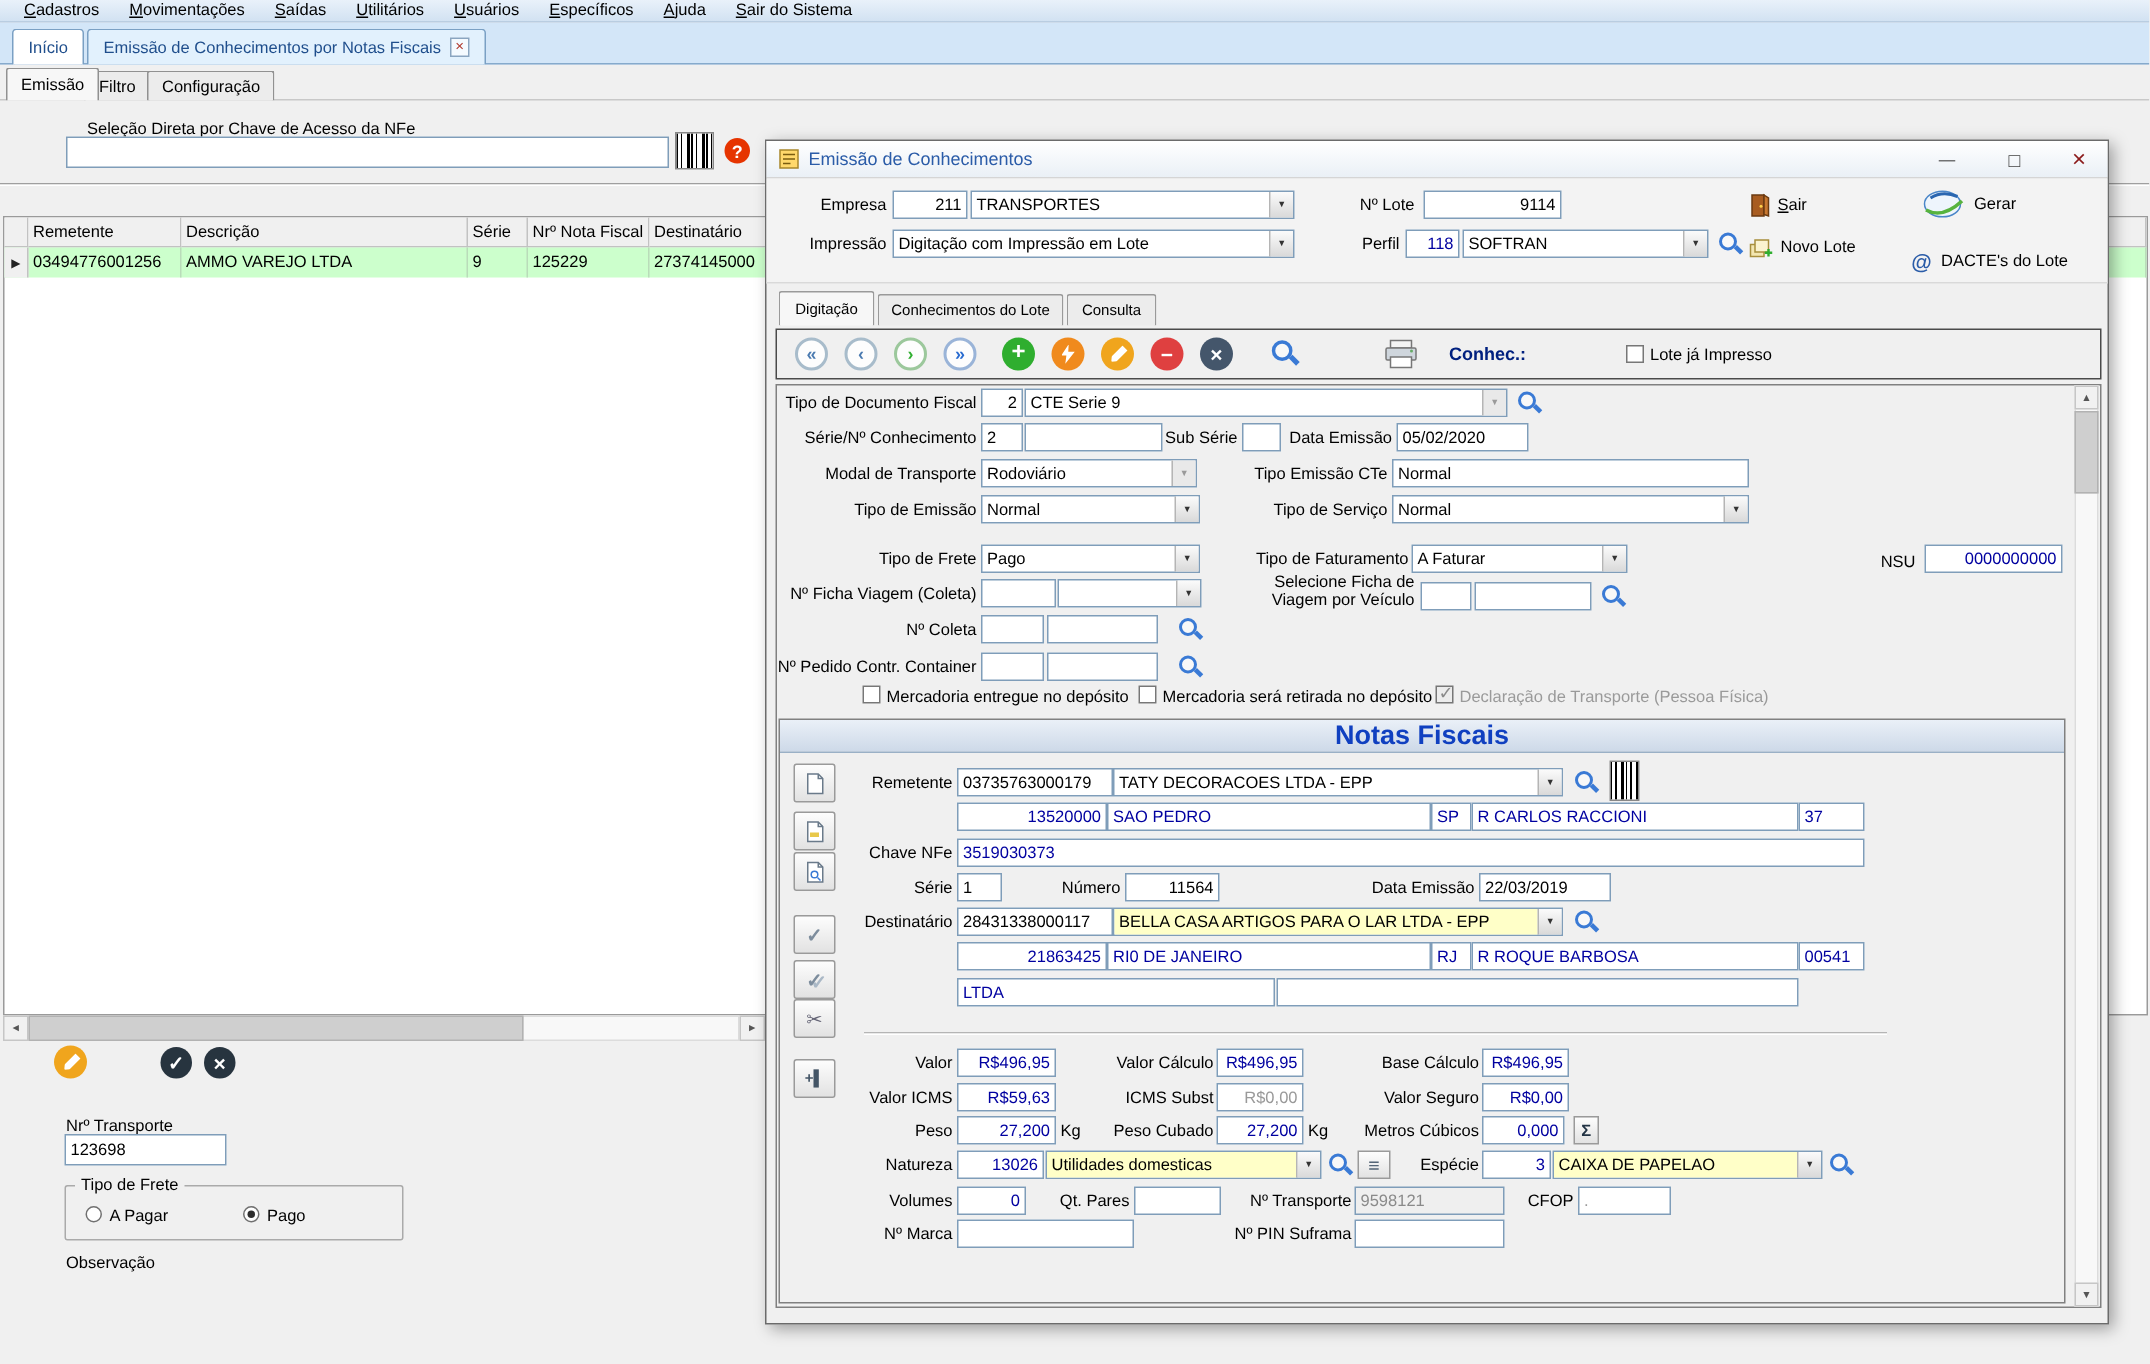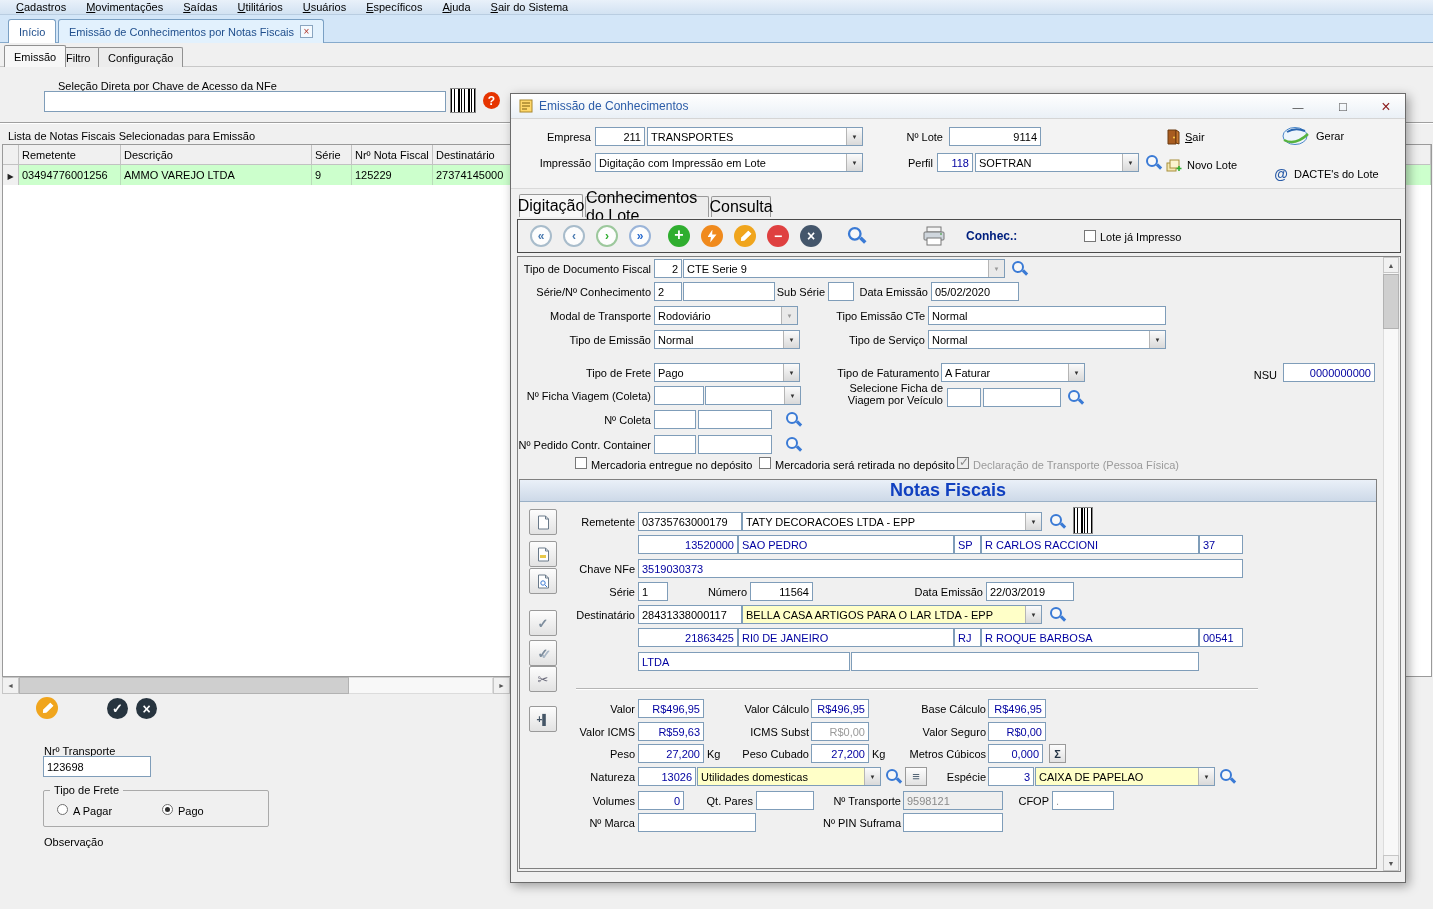--- a/index.html
+++ b/index.html
@@ -61,21 +61,21 @@
 
 #menubar{display:flex;align-items:center;padding-left:16px;gap:20px;background:linear-gradient(#e9f1fa,#d2e2f2);border-bottom:1px solid #b9cde1}
 .menu-item{display:block;font-size:11px;cursor:pointer}
 .menu-item::first-letter{text-decoration:underline}
 #tabrow{background:#d3e6f8;border-bottom:1px solid #86aacc}
 .wtab{position:absolute;top:4px;height:24px;display:flex;align-items:center;gap:6px;padding:0 10px;border:1px solid #7aa0c4;border-bottom:none;border-radius:3px 3px 0 0;color:#1f4e8c;cursor:pointer;font-size:11px}
 .tab-close{width:13px;height:13px;border:1px solid #8aa5c0;background:#f4faff;display:flex;align-items:center;justify-content:center;cursor:pointer}
 .tab-close::after{content:"×";color:#b03a2e;font-size:10px;line-height:1}
 .stab{position:absolute;display:flex;align-items:center;padding:0 9px;border:1px solid #919191;border-bottom:none;border-radius:2px 2px 0 0;background:#ececec;cursor:pointer;font-size:11px}
 .stab.active{background:#f7f7f7;z-index:2}
-.dtab{position:absolute;display:flex;align-items:center;justify-content:center;border:1px solid #9a9a9a;border-bottom:none;border-radius:2px 2px 0 0;background:#ececec;cursor:pointer;font-size:16px}
+.dtab{position:absolute;display:flex;align-items:center;justify-content:center;border:1px solid #9a9a9a;border-bottom:none;border-radius:2px 2px 0 0;background:#ececec;cursor:pointer;font-size:10px}
 .dtab.active{background:#f7f7f7;z-index:2}
 
 .gh{position:absolute;top:0;height:20px;background:#f0f0f0;border-right:1px solid #c2c2c2;border-bottom:1px solid #c2c2c2;display:flex;align-items:center;padding-left:3px;font-size:11px;cursor:pointer}
 .grow{position:absolute;left:0;top:20px;width:1428px;height:20px;background:#ccffcc;cursor:pointer}
 .gc{position:absolute;top:0;height:20px;display:flex;align-items:center;padding-left:3px;border-right:1px solid #b9dcb9;overflow:hidden;white-space:nowrap;font-size:11px}
 .i-rowptr::after{content:"▶";font-size:8px;color:#222}
 
 .grpbox{position:absolute;border:1px solid #aaa;border-radius:2px}
 .grplegend{position:absolute;background:#f0f0f0;padding:0 4px;font-size:11px}
 
@@ -141,21 +141,20 @@
     </div>
   </div>
 
   <span class="lbl left" style="left:58px;top:76px;width:280px">Seleção Direta por Chave de Acesso da NFe</span>
   <div class="inp" style="left:44px;top:91px;width:402px;height:21px"></div>
   <div class="barcode" style="left:450px;top:88px;width:26px;height:25px"></div>
   <div class="help" style="left:483px;top:92px;width:17px;height:17px"></div>
 
   <div class="abs" style="left:0;top:122px;width:1433px;height:2px;border-top:1px solid #9f9f9f;border-bottom:1px solid #fff"></div>
 
-  <span class="lbl left" style="left:8px;top:126px;width:320px">Lista de Notas Fiscais Selecionadas para Emissão</span>
   <div class="abs" style="left:2px;top:144px;width:1430px;height:533px;background:#fff;border:1px solid #9a9a9a">
     <div class="gh" style="left:0;width:16px"></div>
     <div class="gh" style="left:16px;width:102px">Remetente</div>
     <div class="gh" style="left:118px;width:191px">Descrição</div>
     <div class="gh" style="left:309px;width:40px">Série</div>
     <div class="gh" style="left:349px;width:81px">Nrº Nota Fiscal</div>
     <div class="gh" style="left:430px;width:998px">Destinatário</div>
     <div class="grow">
       <div class="gc" style="left:0;width:16px;background:#f0f0f0;border-right:1px solid #c2c2c2;justify-content:center;padding-left:0">
           <span class="i-rowptr"></span>

